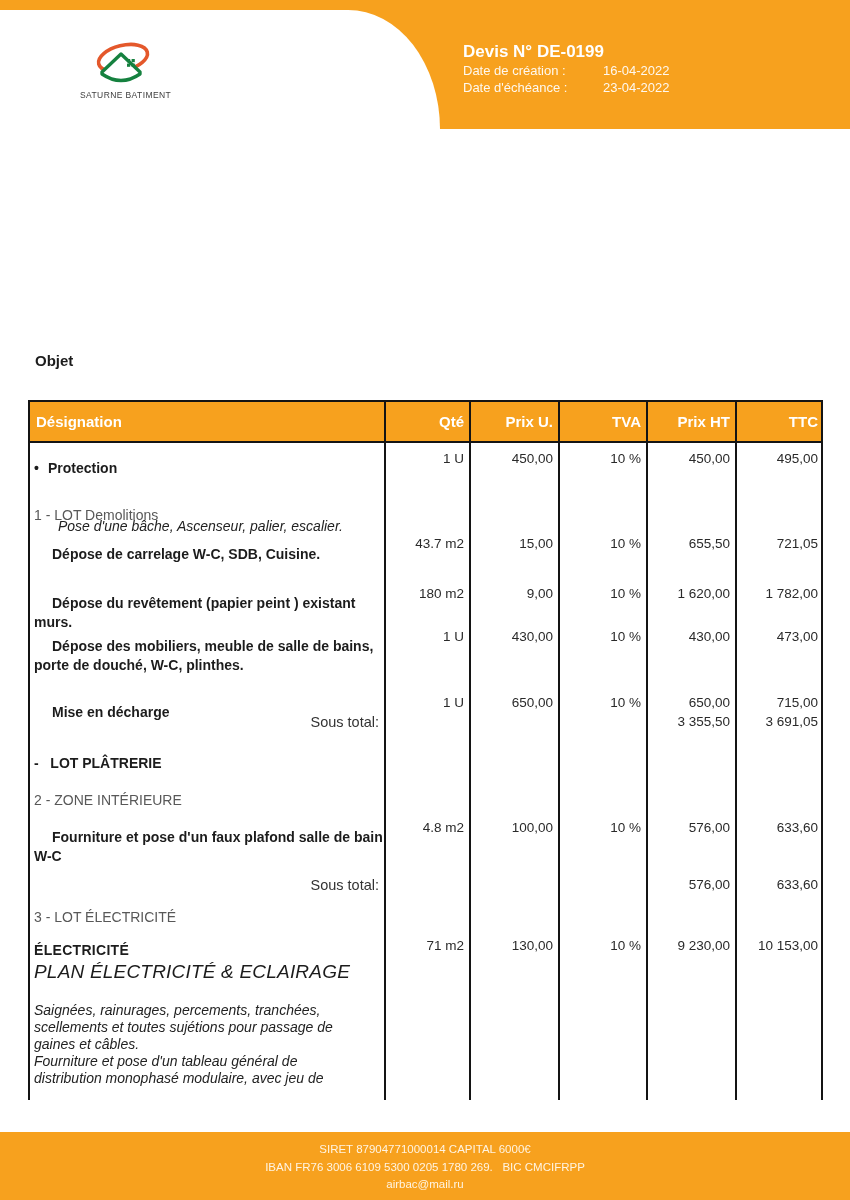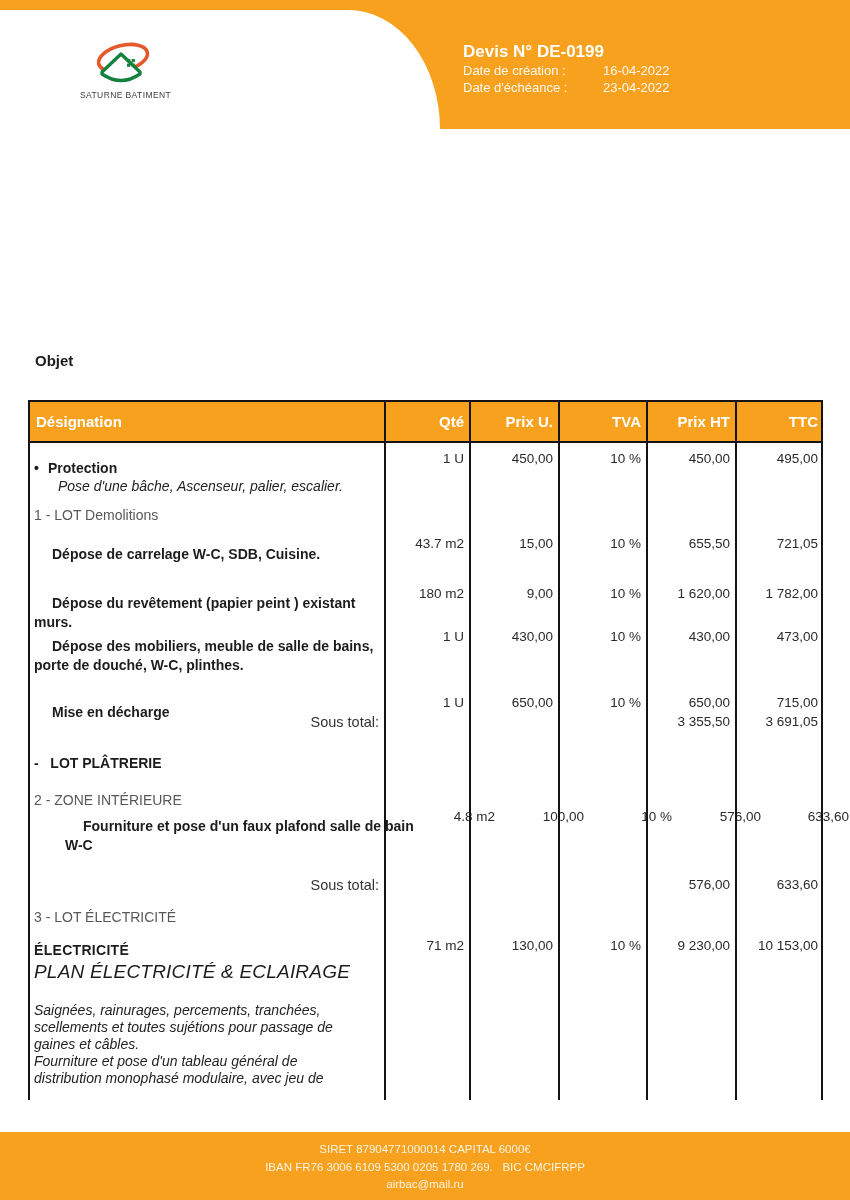--- a/index.html
+++ b/index.html
@@ -43,21 +43,21 @@
   .thead .hcell{padding-right:5px;text-align:right;}
   .thead .hcell.first{padding-left:8px;text-align:left;}
   .tbody{position:absolute;top:43px;left:0;right:0;bottom:0;}
   .vline{position:absolute;top:0;bottom:0;width:2px;background:var(--border);}
   .row{position:absolute;left:0;right:0;display:grid;grid-template-columns:356px 85px 89px 88px 89px 88px;}
   .cell{font-size:13.5px;text-align:right;padding-right:5px;color:#2a2a2a;}
   .dcell{text-align:left;padding-left:6px;padding-right:4px;overflow:hidden;}
   .title-line{font-size:14px;font-weight:bold;line-height:18px;}
   .bullet{display:inline-block;width:14px;font-weight:bold;}
   .item-desc{font-size:14px;font-weight:bold;line-height:19px;white-space:pre;text-indent:18px;}
-  .italic-line{font-size:14px;font-style:italic;line-height:18px;padding-left:24px;color:#222;}
+  .italic-line{font-size:14px;font-style:italic;line-height:18px;padding-left:24px;color:#222;margin-top:40px;}
   .section-text{font-size:14px;color:var(--text-gray);line-height:18px;}
   .section-text.bold{font-weight:bold;color:var(--text-dark);}
   .subtotal-label{font-size:14.5px;text-align:right;padding-right:5px;color:#333;}
   .plan-line{font-size:19px;font-style:italic;line-height:24px;white-space:nowrap;letter-spacing:.2px;}
   .para{font-size:14px;font-style:italic;line-height:17px;white-space:pre;margin-top:18px;color:#222;}
   .elec-title{font-size:14px;font-weight:bold;letter-spacing:.3px;line-height:20px;}
   
   .footer{
     position:absolute;left:0;right:0;top:1132px;height:76px;background:var(--accent);
     text-align:center;padding-top:9px;
@@ -180,21 +180,21 @@
         <div class="row" style="top: 311px;">
           <div class="dcell">
             <div class="section-text bold">-&nbsp;&nbsp;&nbsp;LOT PLÂTRERIE</div>
           </div>
         </div>
         <div class="row" style="top: 348px;">
           <div class="dcell">
             <div class="section-text">2 - ZONE INTÉRIEURE</div>
           </div>
         </div>
-        <div class="row" style="top: 366px; padding-left: 31px;">
+        <div class="row" style="top: 377px;">
           <div class="dcell" style="padding-top: 8px;">
             <div class="item-desc">Fourniture et pose d'un faux plafond salle de bain
 W-C</div>
           </div>
           <div class="cell">4.8 m2</div>
           <div class="cell">100,00</div>
           <div class="cell">10 %</div>
           <div class="cell">576,00</div>
           <div class="cell">633,60</div>
         </div>

